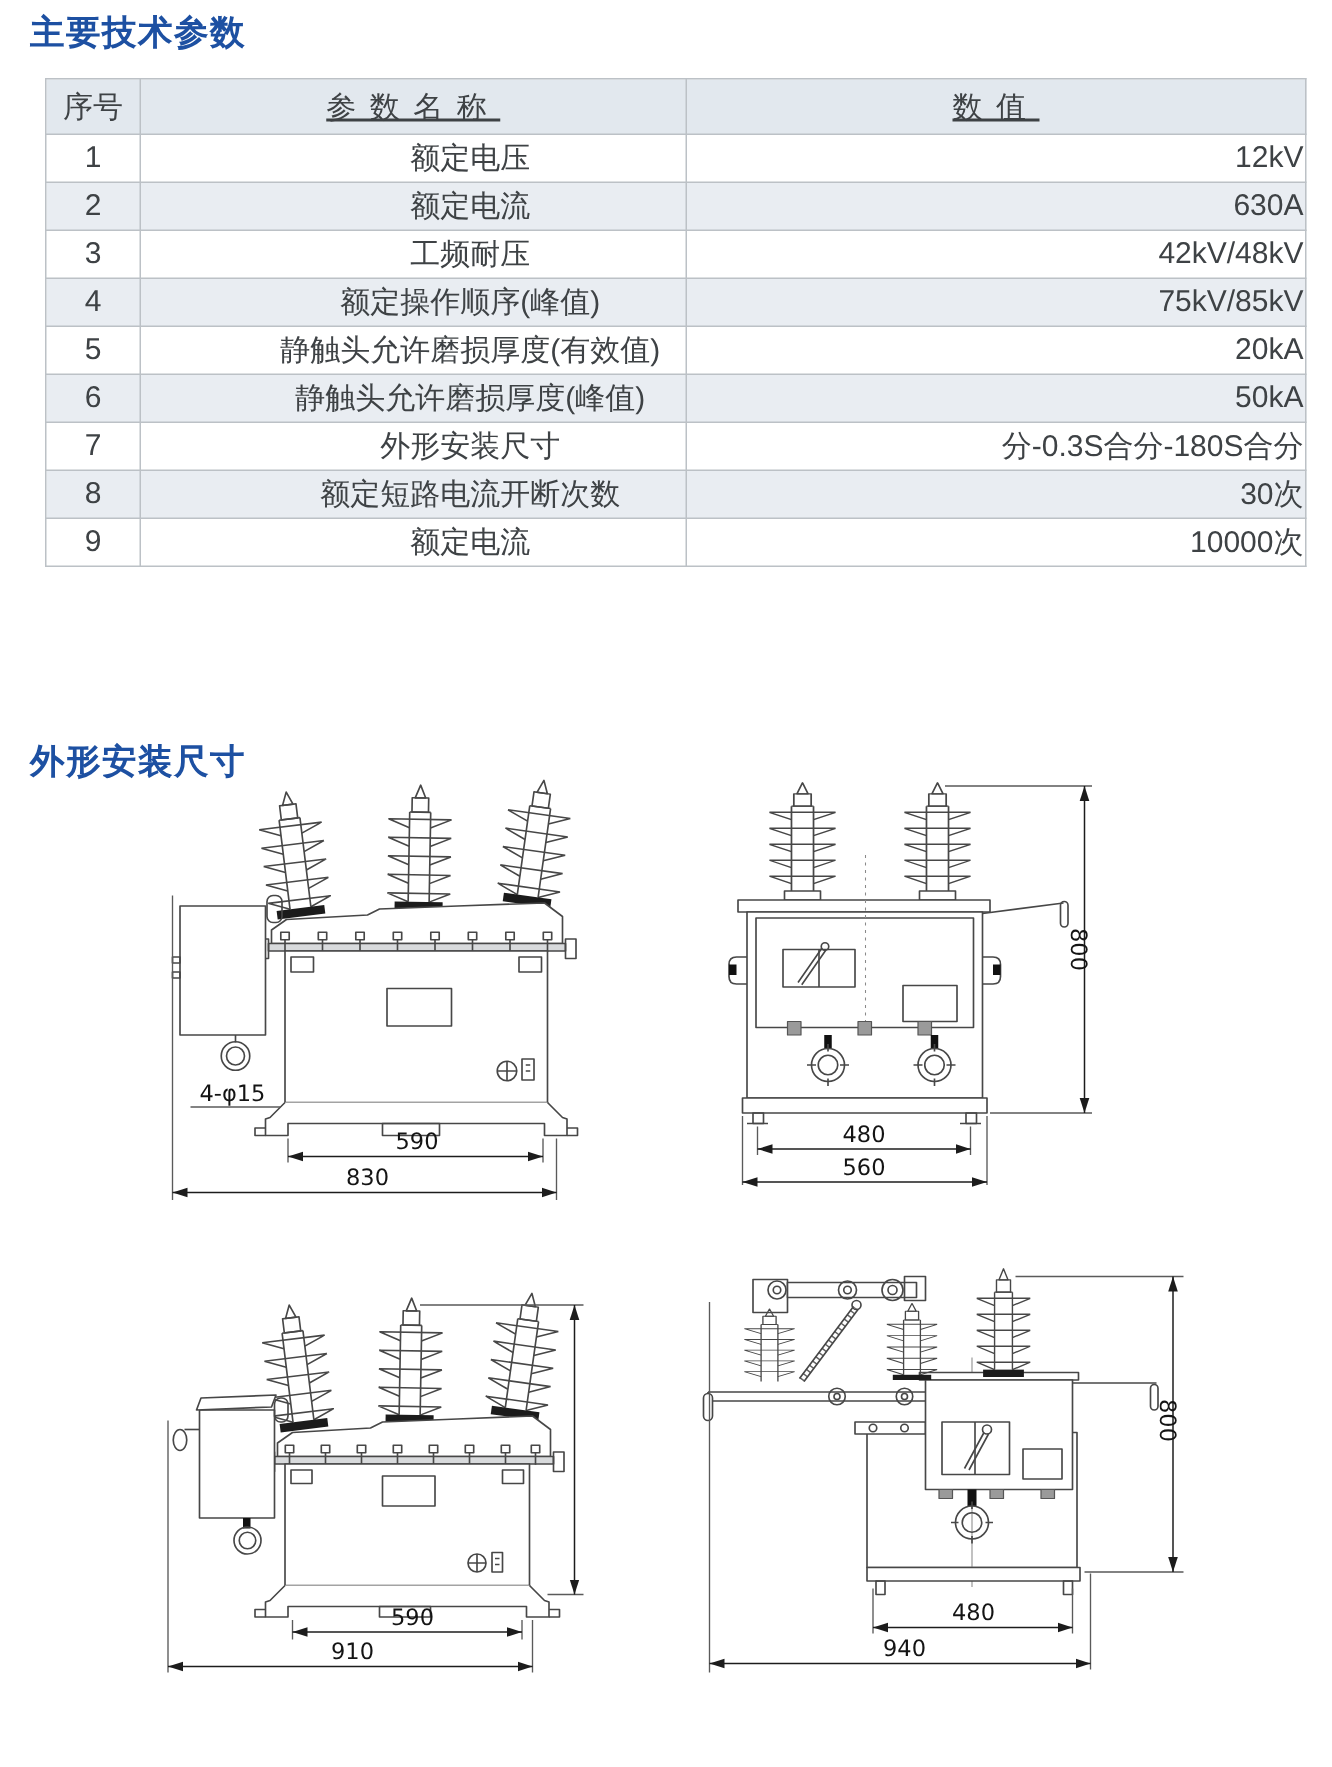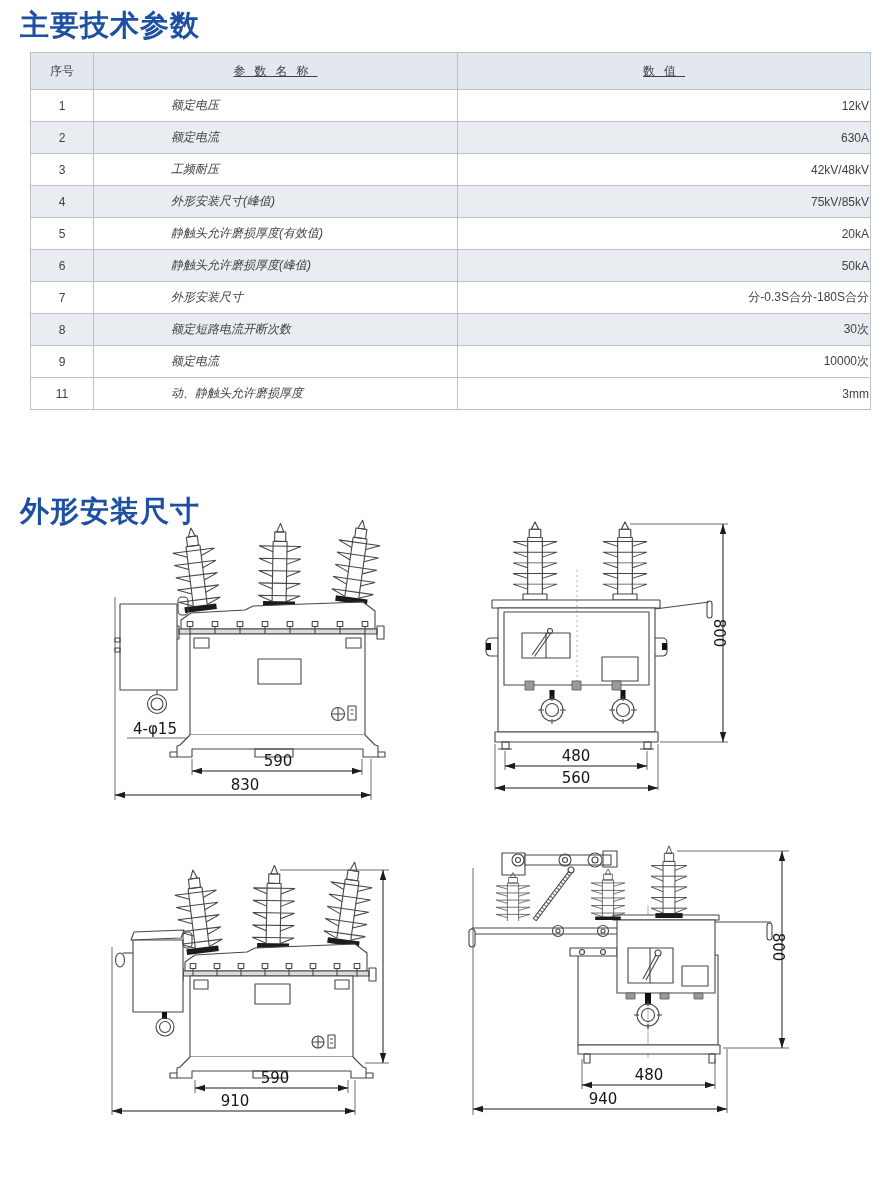--- a/index.html
+++ b/index.html
@@ -4,40 +4,40 @@
 <style>
   :root { --accent:#1d50a2; --ink:#3e4245; --line:#bcc1c6; --shade:#e9edf2; --headbg:#e2e8ee; }
   * { box-sizing:border-box; }
   html,body { margin:0; padding:0; }
   body {
     width:888px; height:1178px; position:relative; background:#ffffff;
     font-family:"Liberation Sans","DejaVu Sans",sans-serif; color:var(--ink);
     overflow:hidden;
   }
   .section-title {
-    position:absolute; left:20px; font-size:29px; font-weight:bold;
+    position:absolute; left:20px; font-size:23px; font-weight:bold;
     color:var(--accent); letter-spacing:1px; margin:0;
   }
   #title1 { top:6px; }
   #title2 { top:492px; }
 
   table.spec {
     position:absolute; left:30px; top:52px; width:840px;
     border-collapse:collapse; table-layout:fixed;
-    font-size:12px; color:var(--ink);
+    font-size:20px; color:var(--ink);
   }
   table.spec th, table.spec td { border:1px solid var(--line); }
   table.spec thead th {
     background:var(--headbg); height:37px; font-weight:normal; text-align:center;
   }
   th.sp { letter-spacing:9px;text-decoration:underline; }
   table.spec td { height:32px; background:#ffffff; }
   table.spec tr.even td { background:var(--shade); }
   td.c-no  { width:63px;  text-align:center; }
-  td.c-name{ width:364px; text-align:left; padding-left:77px;font-style:italic; }
+  td.c-name{ width:364px; text-align:center; padding-left:77px; }
   td.c-val { width:413px; text-align:right; }
   col.c1 { width:63px; } col.c2 { width:364px; } col.c3 { width:413px; }
 
   svg.drw { position:absolute; overflow:visible; }
   #drw1 { left:95px;  top:512px; }
   #drw2 { left:462px; top:512px; }
   #drw3 { left:85px;  top:845px; }
   #drw4 { left:445px; top:843px; }
 
   .ln  { stroke:#474747; stroke-width:1.1; fill:none; stroke-linejoin:round; }
@@ -118,21 +118,21 @@
         <td class="c-name">额定电流</td>
         <td class="c-val">630A</td>
       </tr>
     <tr>
         <td class="c-no">3</td>
         <td class="c-name">工频耐压</td>
         <td class="c-val">42kV/48kV</td>
       </tr>
     <tr class="even">
         <td class="c-no">4</td>
-        <td class="c-name">外形安装尺寸(峰值)</td>
+        <td class="c-name">额定操作顺序(峰值)</td>
         <td class="c-val">75kV/85kV</td>
       </tr>
     <tr>
         <td class="c-no">5</td>
         <td class="c-name">静触头允许磨损厚度(有效值)</td>
         <td class="c-val">20kA</td>
       </tr>
     <tr class="even">
         <td class="c-no">6</td>
         <td class="c-name">静触头允许磨损厚度(峰值)</td>
@@ -145,25 +145,20 @@
       </tr>
     <tr class="even">
         <td class="c-no">8</td>
         <td class="c-name">额定短路电流开断次数</td>
         <td class="c-val">30次</td>
       </tr>
     <tr>
         <td class="c-no">9</td>
         <td class="c-name">额定电流</td>
         <td class="c-val">10000次</td>
-      </tr>
-    <tr>
-        <td class="c-no">11</td>
-        <td class="c-name">动、静触头允许磨损厚度</td>
-        <td class="c-val">3mm</td>
       </tr>
   </tbody>
 </table>
 
 <h2 id="title2" class="section-title">外形安装尺寸</h2>
 
 <svg id="drw1" class="drw" width="315" height="295" viewBox="0 0 315 295">
   <g class="ln">
     <use href="#insA" transform="translate(106,99) rotate(-7) scale(1,0.95)"></use>
     <use href="#insA" transform="translate(184,95) rotate(1) scale(1,0.95)"></use>

